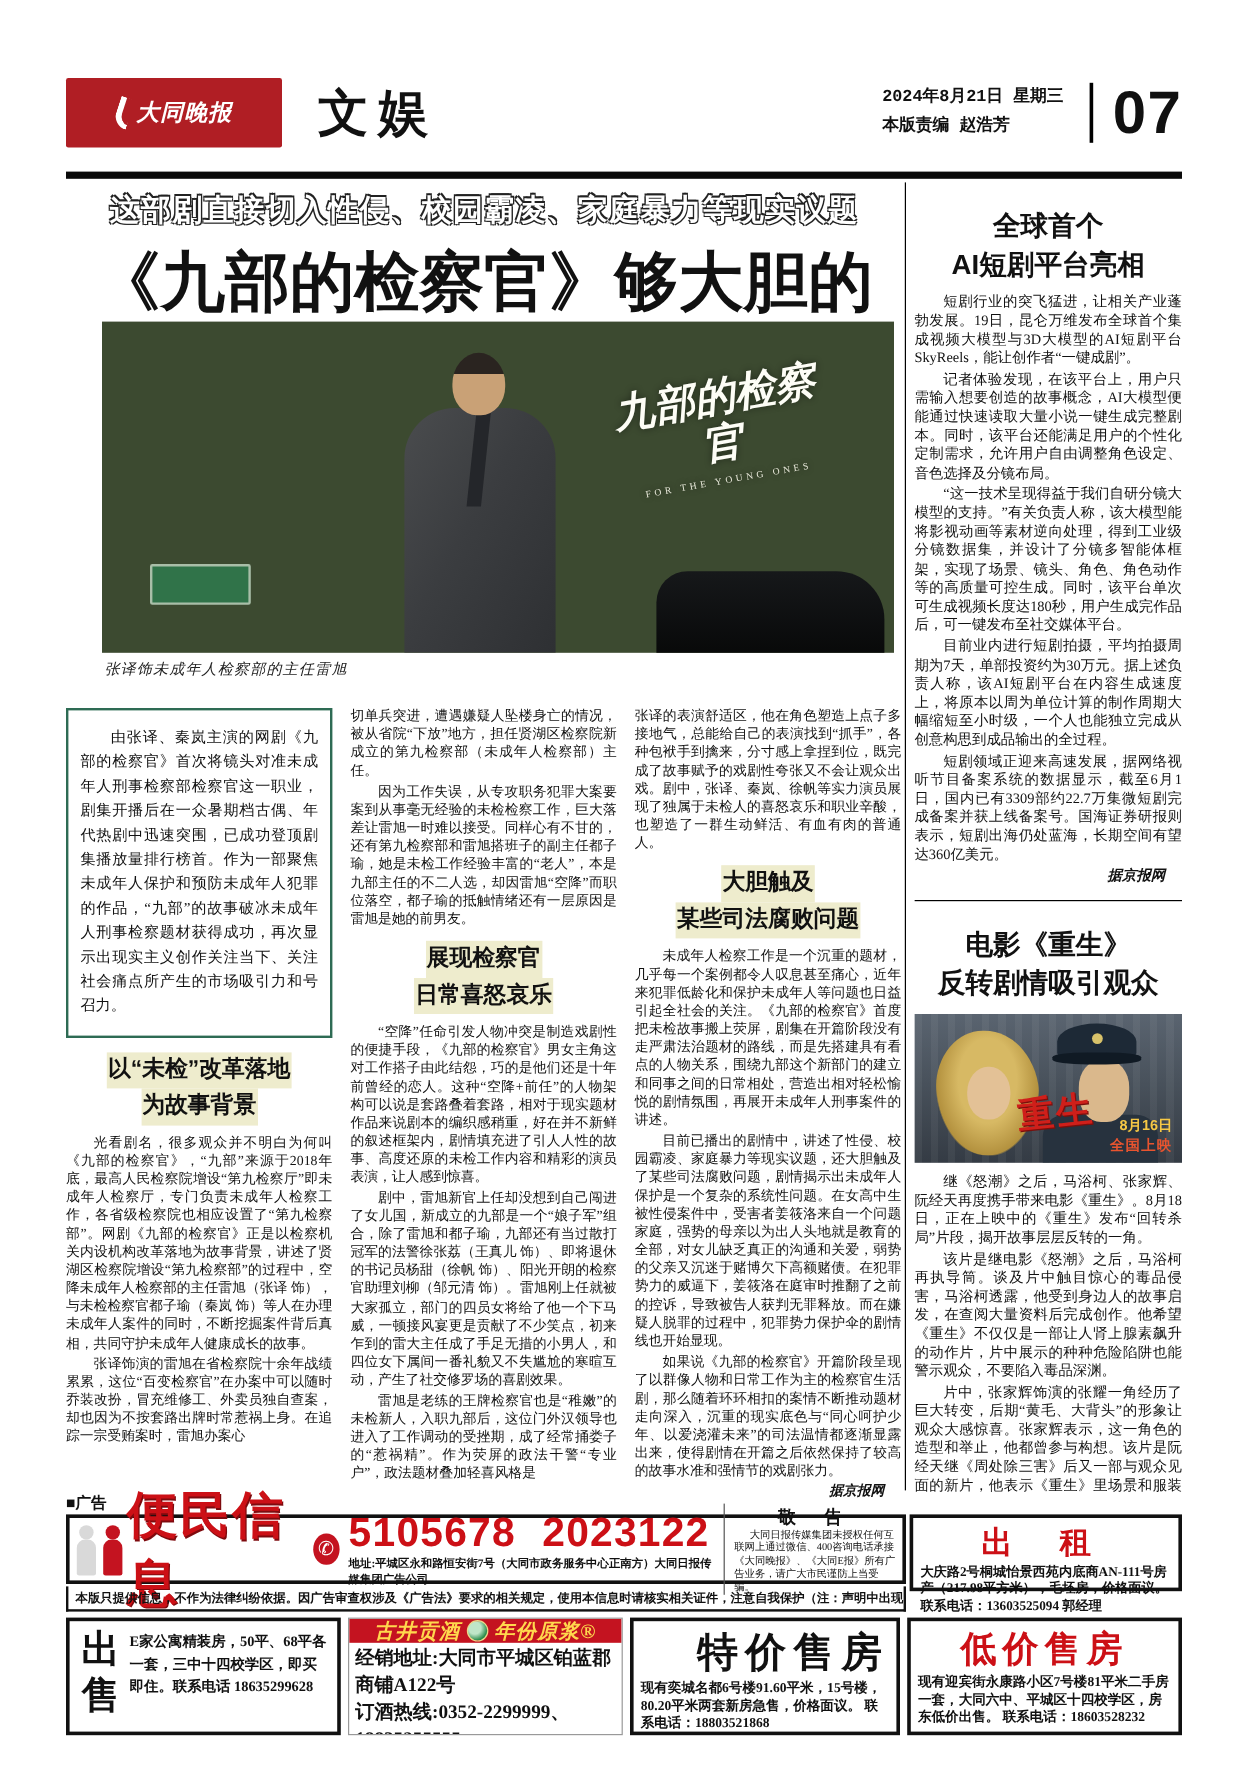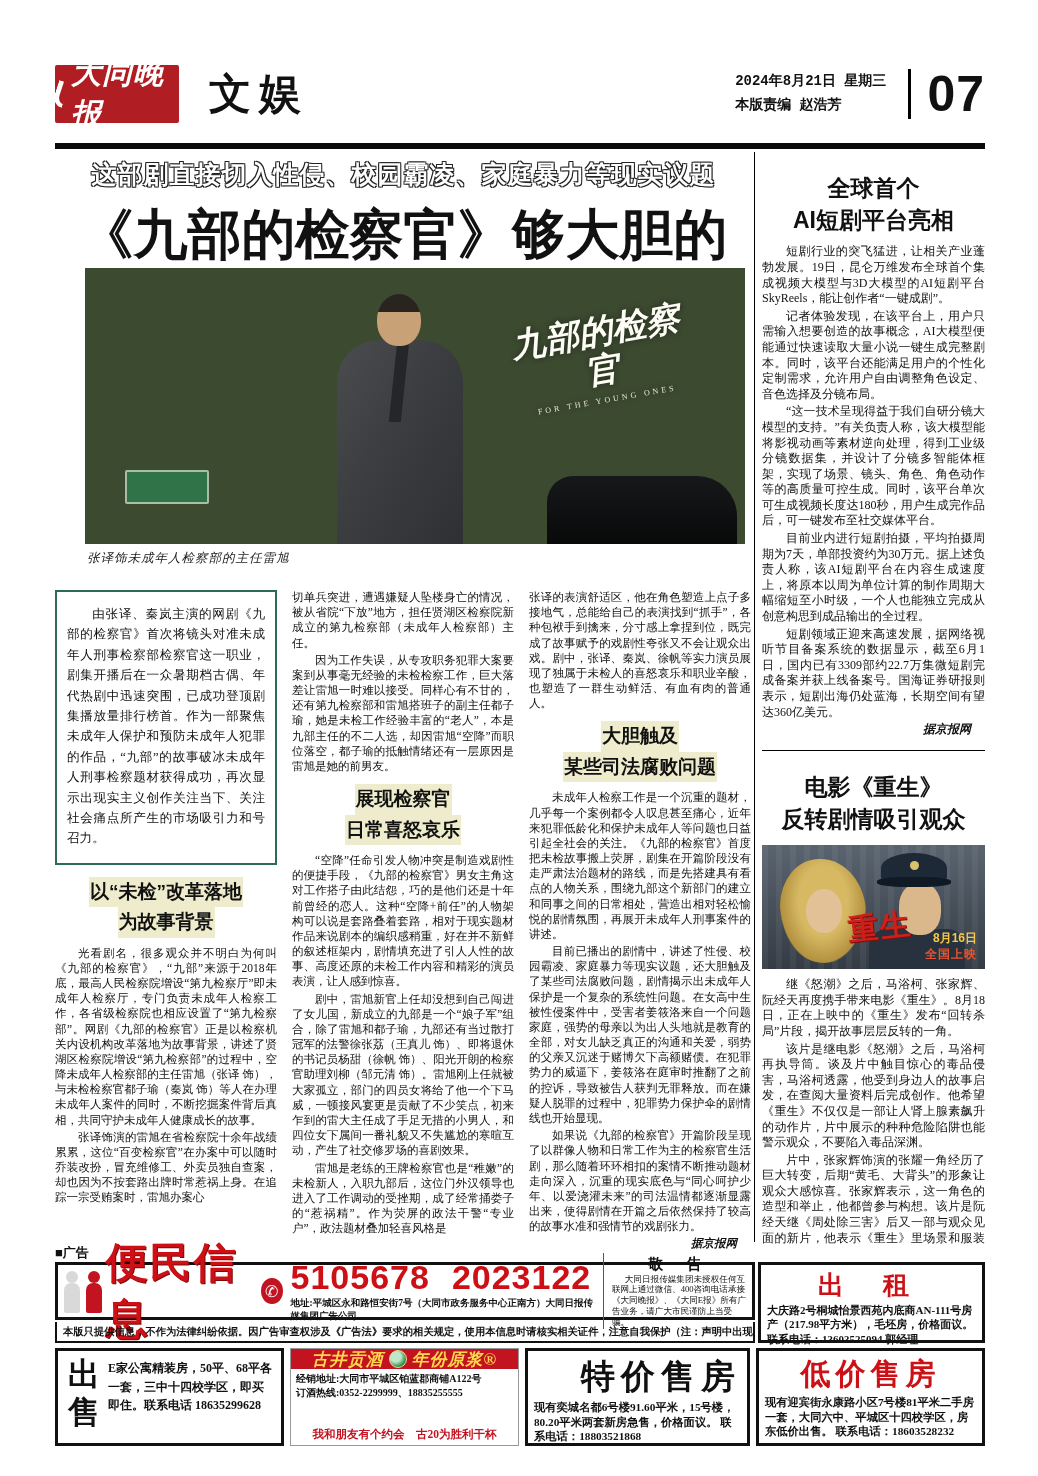--- a/index.html
+++ b/index.html
@@ -4,23 +4,23 @@
 <style>
   * { margin:0; padding:0; box-sizing:border-box; }
   html,body { background:#ffffff; }
   body { width:1038px; height:1476px; position:relative; overflow:hidden;
          font-family:"Liberation Serif","DejaVu Serif",serif; color:#111; }
   .sans { font-family:Liberation Mono, monospace; }
 
   
   .hdr { position:absolute; left:55px; top:60px; width:930px; height:68px;
          display:flex; align-items:center; }
-  .logo { width:124px; height:58px; background:#b01e24; color:#fff;
+  .logo { width:180px; height:58px; background:#b01e24; color:#fff;
           display:flex; align-items:center; justify-content:center; gap:5px;
-          font-weight:bold; font-size:30px; font-style:italic; letter-spacing:1px;
+          font-weight:bold; font-size:19px; font-style:italic; letter-spacing:1px;
           border-radius:2px; }
   .logo .flame { width:12px; height:26px; border-left:5px solid #fff;
                  border-bottom:4px solid #fff; border-radius:0 0 0 14px;
                  transform:rotate(18deg); }
   .hsec { font-size:42px; font-weight:900; letter-spacing:8px; margin-left:30px;
           font-family:"Liberation Sans","DejaVu Sans",sans-serif; }
   .hspace { flex:1; }
   .hdates { font-size:14px; line-height:1.7; text-align:left; font-weight:bold; }
   .hvline { width:3px; height:50px; background:#000; margin:0 16px 0 22px; }
   .hpage { font-size:50px; font-weight:900; font-family:"Liberation Sans",sans-serif; letter-spacing:1px; }
@@ -133,40 +133,40 @@
   .adb-phones { color:#cc1016; font-size:34px; font-weight:900; letter-spacing:1px;
                 font-family:"Liberation Sans",sans-serif; line-height:1; }
   .adb-phones b + b { margin-left:22px; }
   .adb-addr { font-size:9.5px; margin-top:3px; font-weight:bold; }
   .adb-notice { margin-left:8px; border-left:1px solid #555; padding:2px 4px 2px 8px; width:178px; }
   .adb-notice h4 { text-align:center; font-size:15px; letter-spacing:10px; font-weight:900; }
   .adb-notice p { font-size:8.6px; line-height:1.25; text-indent:1.5em; }
   .addisc { position:absolute; left:55px; top:1322px; width:700px; height:21px;
             border:2px solid #111; border-top:none; display:flex; align-items:center;
             padding:0 6px; font-size:10.3px; font-weight:bold; white-space:nowrap; overflow:hidden; }
-  .adrent { position:absolute; left:758px; top:1262px; width:227px; height:81px;
+  .adrent { position:absolute; left:758px; top:1262px; width:227px; height:64px;
             border:3px solid #111; padding:3px 6px; background:#fff; }
   .adrent h3 { text-align:center; color:#cc1016; font-size:26px; font-weight:900;
                letter-spacing:16px; font-family:"Liberation Sans",sans-serif; }
   .adrent p { font-size:11px; line-height:1.3; font-weight:bold; }
   .adrow { position:absolute; left:55px; top:1348px; width:930px; height:98px;
            display:flex; gap:6px; }
   .adbox { border:3px solid #111; background:#fff; overflow:hidden; }
   .adsale { width:230px; display:flex; padding:4px; }
   .adsale .vt { width:44px; font-size:32px; font-weight:900; line-height:1.2; text-align:center;
                 font-family:"Liberation Sans",sans-serif; }
   .adsale p { flex:1; font-size:12px; line-height:1.55; font-weight:bold; padding:4px 2px; }
   .adwine { width:230px; border:1px solid #999; display:flex; flex-direction:column; }
   .adwine .wtop { background:#c41320; color:#ffd84d; font-weight:900; font-size:17px;
                   display:flex; align-items:center; justify-content:center; gap:5px;
                   height:20px; font-style:italic; letter-spacing:1px; }
   .adwine .globe { width:18px; height:18px; border-radius:50%;
                    background:radial-gradient(circle at 35% 35%, #bfe6c8 0 35%, #2e8f4e 70%, #176b35 100%);
                    border:1px solid #e9d98a; }
-  .adwine .wmid { flex:1; font-size:10px; font-weight:bold; padding:3px 5px; line-height:1.4; }
+  .adwine .wmid { flex:1; font-size:16px; font-weight:bold; padding:3px 5px; line-height:1.4; }
   .adwine .wslogan { color:#c41320; font-size:11.5px; font-weight:900; text-align:center;
                      padding-bottom:3px; }
   .adspec { width:226px; padding:3px 6px; }
   .adspec h3 { text-align:right; font-size:34px; font-weight:900; letter-spacing:6px;
                font-family:"Liberation Sans",sans-serif; }
   .adspec p, .adcheap p { font-size:11.3px; line-height:1.3; font-weight:bold; }
   .adcheap { width:230px; padding:3px 6px; }
   .adcheap h3 { text-align:center; color:#cc1016; font-size:30px; font-weight:900;
                 letter-spacing:5px; font-family:"Liberation Sans",sans-serif; }
 </style>

